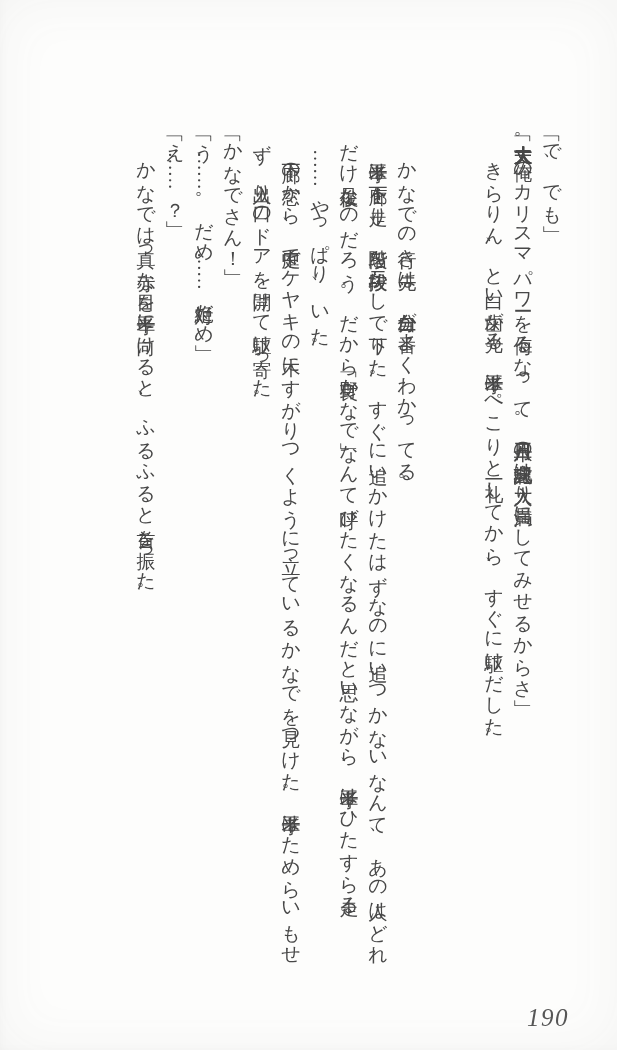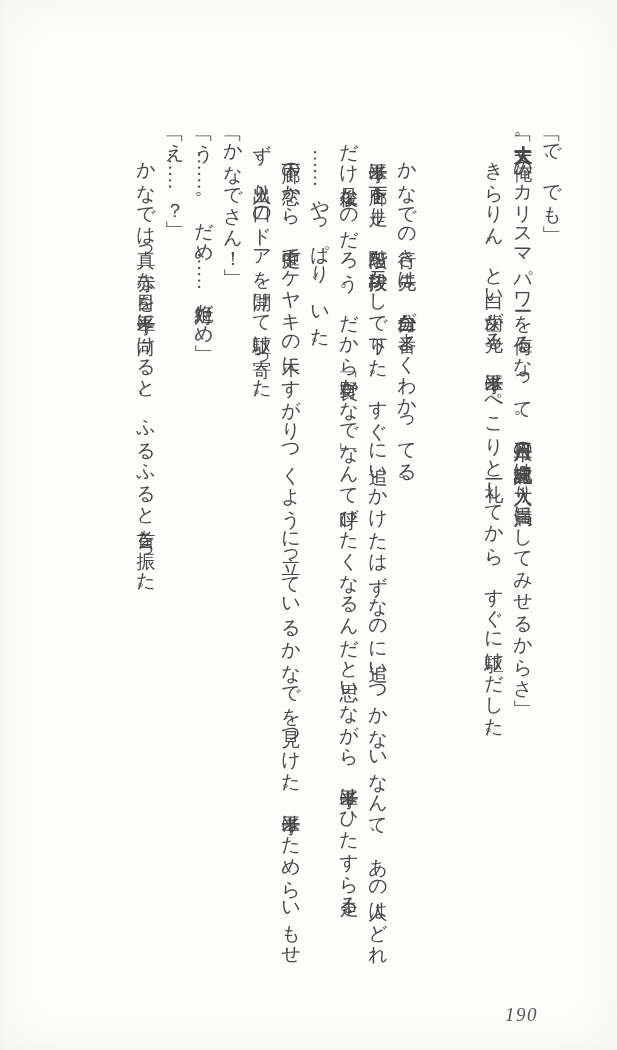--- a/index.html
+++ b/index.html
@@ -42,22 +42,22 @@
   .text-block p.narrative {
     text-indent: 1em;
   }
   .text-block p.section-gap {
     
     margin-block-start: 58px;
   }
   .page-number {
     position: absolute;
     top: 1004px;
-    left: 505px;
-    font-size: 19px;
+    left: 527px;
+    font-size: 25px;
     font-style: italic;
     letter-spacing: 1.5px;
     color: #565656;
   }
 </style>
 </head>
 <body>
 
 <div class="page">
 

